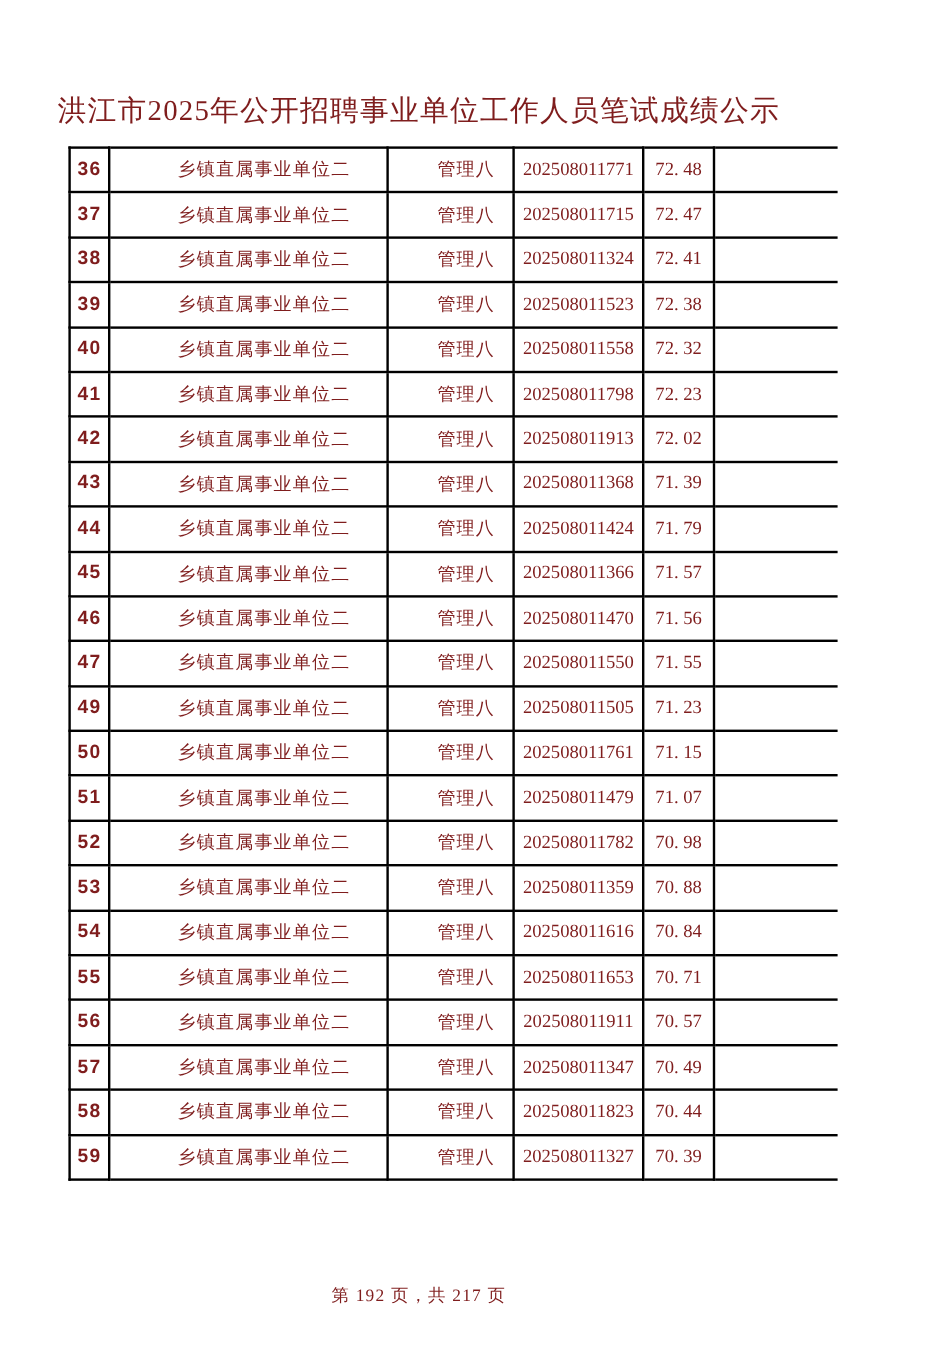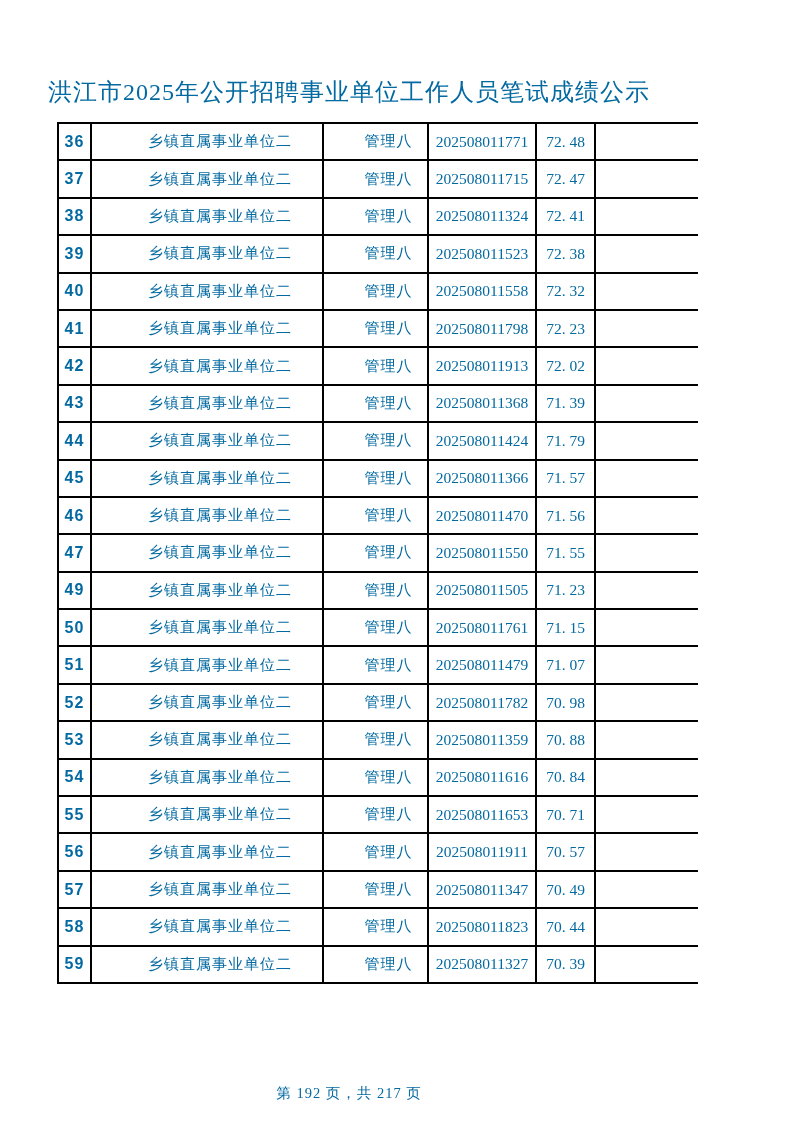--- a/index.html
+++ b/index.html
@@ -6,21 +6,21 @@
     margin: 0;
     padding: 0;
     background: #ffffff;
   }
   .page {
     position: relative;
     width: 698px;
     height: 1122px;
     background: #ffffff;
     font-family: "Liberation Serif", serif;
-    color: #0369a1;
+    color: #7f1d1d;
     overflow: hidden;
   }
   .doc-title {
     position: absolute;
     top: 76px;
     left: 0;
     width: 100%;
     text-align: center;
     font-size: 24px;
     font-weight: 500;
@@ -66,21 +66,20 @@
   }
   .page-footer {
     position: absolute;
     top: 1070px;
     left: 0;
     width: 100%;
     text-align: center;
     font-size: 14.5px;
     letter-spacing: 1px;
     font-family: "Liberation Serif", serif;
-    margin-top: 14px;
   }
 </style>
 </head>
 <body>
 
 <div class="page">
 
   <div class="doc-title">洪江市2025年公开招聘事业单位工作人员笔试成绩公示</div>
 
   <table class="score-table">

